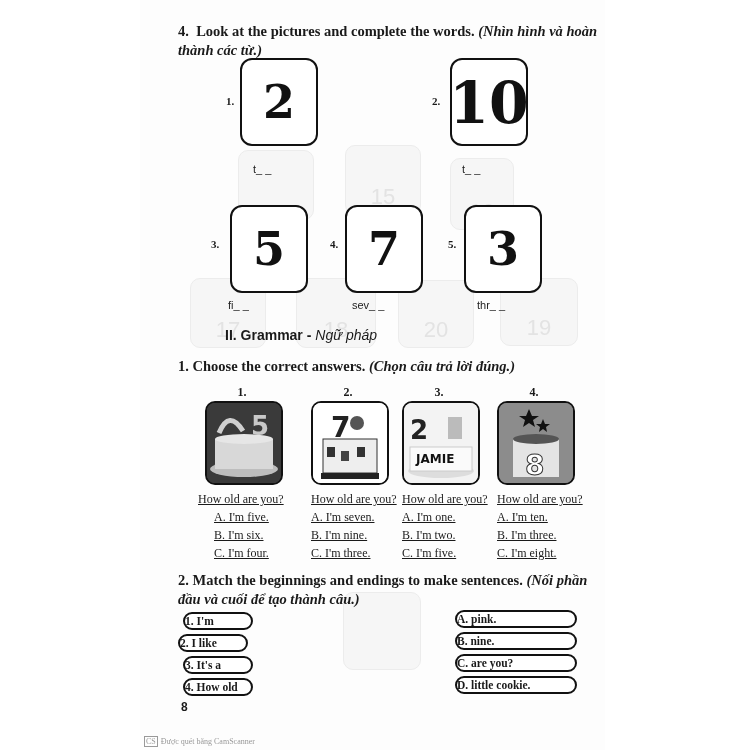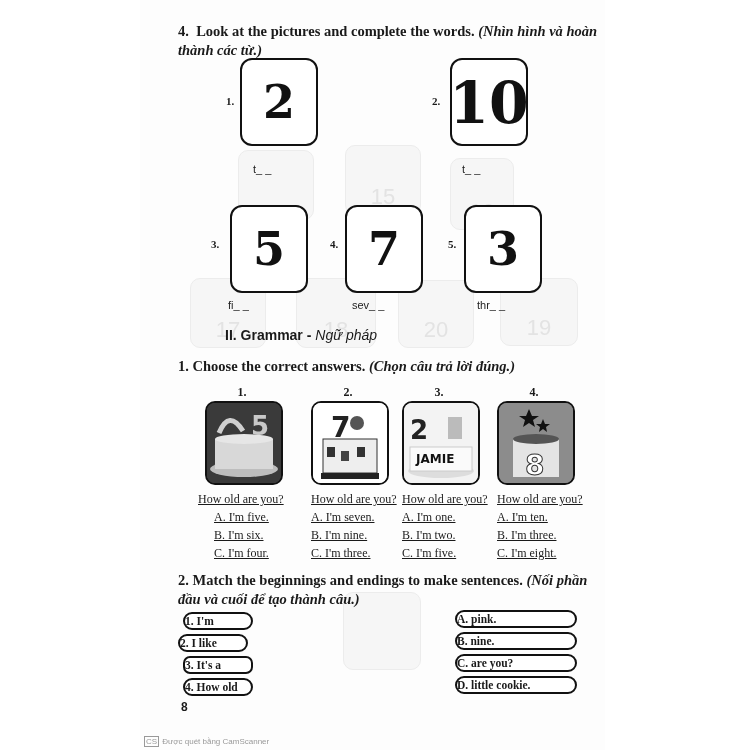--- a/index.html
+++ b/index.html
@@ -30,21 +30,21 @@
     }
     .pic-num { position: absolute; font-size: 12px; font-weight: bold; width: 74px; text-align: center; }
     .qa { position: absolute; font-size: 12px; line-height: 18px; text-decoration: underline; }
     .qa .opt { padding-left: 16px; }
     .pill {
       position: absolute; height: 14px; border: 2px solid #111; border-radius: 9px; background: #fff;
       font-size: 11.5px; font-weight: bold; line-height: 14px; box-sizing: content-box;
     }
     .pill.right { }
     .footer-num { font-family: "Liberation Sans", sans-serif; font-weight: bold; font-size: 12px; }
-    .cs { font-family: Liberation Sans, sans-serif; font-size: 8px; color: #999; }
+    .cs { font-family: Liberation Serif, serif; font-size: 8px; color: #999; }
     .cs .box { display: inline-block; border: 1px solid #999; padding: 0 1px; font-size: 8px; margin-right: 3px; }
   </style>
 </head>
 <body>
 
 <div class="page"></div>
 
 <div class="ghost" style="left:238px;top:150px;width:76px;height:70px;"></div>
 <div class="ghost" style="left:345px;top:145px;width:76px;height:70px;">
     <span>15</span>
@@ -184,21 +184,21 @@
   <div>C. I'm eight.</div>
 </div>
 
 <div class="abs q-title" style="left:178px;top:571px;width:420px;">
   <span>2.  Match the beginnings and endings to make sentences.</span>
   <span class="viet">(Nối phần đầu và cuối để tạo thành câu.)</span>
 </div>
 
 <div class="pill" style="left:183px;top:612px;width:66px;">1. I'm</div>
 <div class="pill" style="left:172px;top:634px;width:66px;margin-left:6px;">2. I like</div>
-<div class="pill" style="left:183px;top:656px;width:66px;border-radius:7px;">3. It's a</div>
+<div class="pill" style="left:183px;top:656px;width:66px;">3. It's a</div>
 <div class="pill" style="left:183px;top:678px;width:66px;">4. How old</div>
 
 <div class="pill right" style="left:455px;top:610px;width:118px;">A. pink.</div>
 <div class="pill right" style="left:455px;top:632px;width:118px;">B. nine.</div>
 <div class="pill right" style="left:455px;top:654px;width:118px;">C. are you?</div>
 <div class="pill right" style="left:455px;top:676px;width:118px;">D. little cookie.</div>
 
 <div class="abs footer-num" style="left:181px;top:700px;">8</div>
 <div class="abs cs" style="left:144px;top:736px;">
   <span class="box">CS</span><span>Được quét bằng CamScanner</span>

